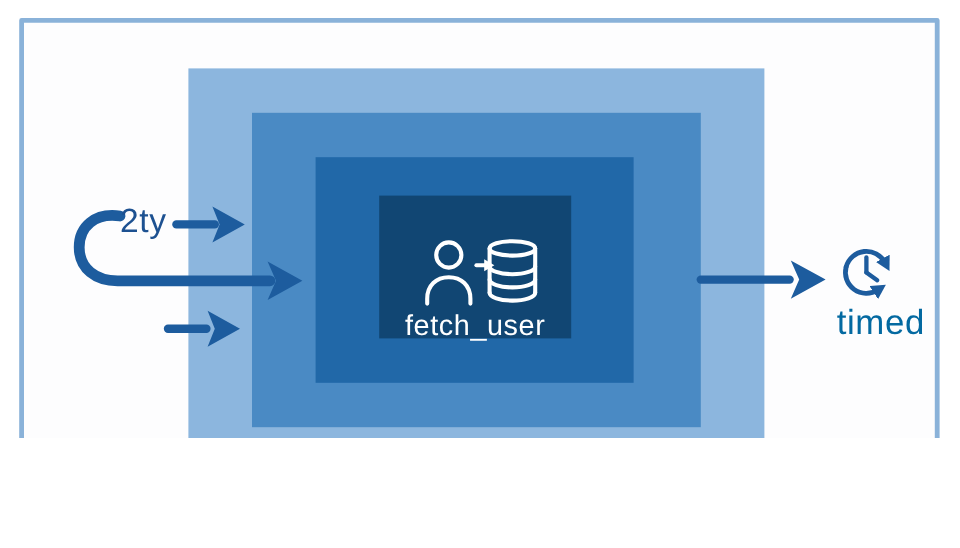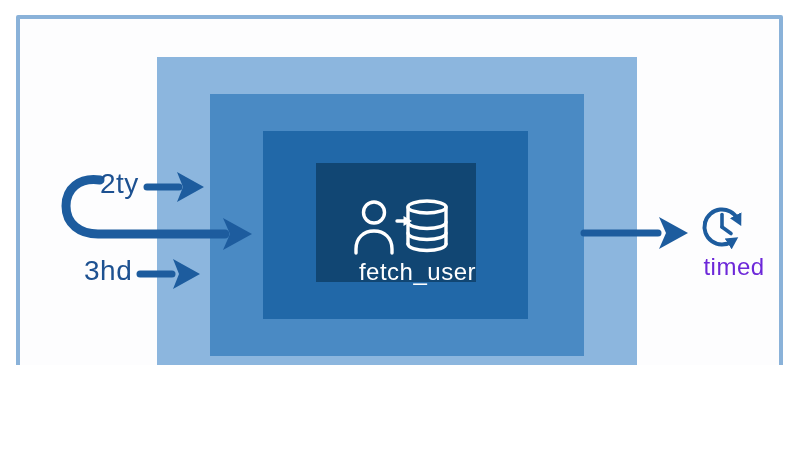--- a/index.html
+++ b/index.html
@@ -40,28 +40,28 @@
     font-size: 28px;
     font-weight: 500;
     letter-spacing: 0.5px;
     white-space: nowrap;
   }
   .lbl.in-2ty { left: 100px; top: 168px; }
   .lbl.in-3hd { left: 84px;  top: 255px; }
   .lbl.out-timed {
     left: 688px; top: 253px; width: 92px;
     text-align: center;
-    color: #6d28d9;
-    font-size: 24px;
+    color: #0369a1;
+    font-size: 29px;
     font-weight: 500;
   }
   .node-label {
     position: absolute;
     left: 316px; top: 258px; width: 160px;
-    text-align: right;
+    text-align: center;
     color: #ffffff;
     font-size: 24px;
     font-weight: 400;
     letter-spacing: 0.5px;
   }
   .icon-svg { position: absolute; }
   .icon-user-db { left: 350px; top: 196px; }
   .icon-clock  { left: 698px; top: 202px; }
 </style>
 </head>
@@ -124,17 +124,16 @@
     </defs>
     <g stroke="#1d5c9e" fill="none" stroke-linecap="round" stroke-linejoin="round">
       <path d="M 7.1 20.5 A 17.5 17.5 0 0 1 39.5 16.8" stroke-width="4" marker-end="url(#clkArrow)"></path>
       <path d="M 7.1 20.5 A 17.5 17.5 0 0 0 33.5 39.7" stroke-width="4" marker-end="url(#clkArrow)"></path>
       <line x1="24" y1="25" x2="24" y2="12.5" stroke-width="3.6"></line>
       <line x1="24" y1="25" x2="33" y2="31.5" stroke-width="3.6"></line>
     </g>
   </svg>
 
   <div class="lbl in-2ty">2ty</div>
-  <div class="lbl in-3hd">3hd</div>
   <div class="node-label">fetch_user</div>
   <div class="lbl out-timed">timed</div>
 
 </div>
 
 </body></html>

